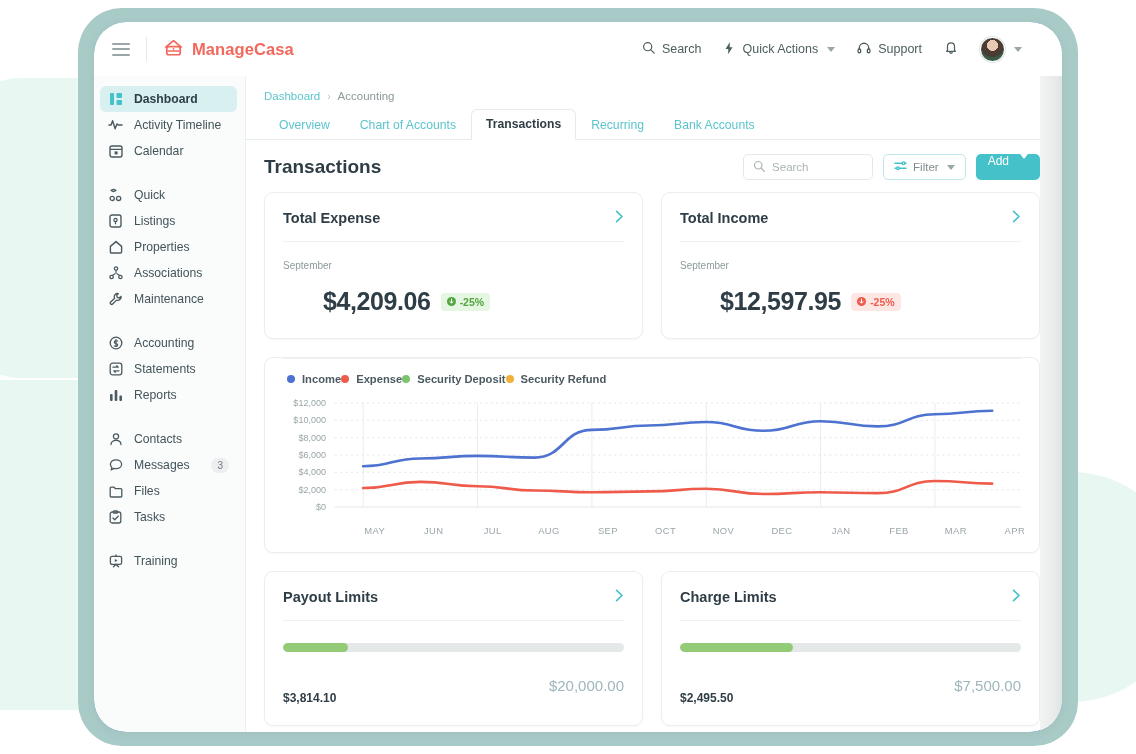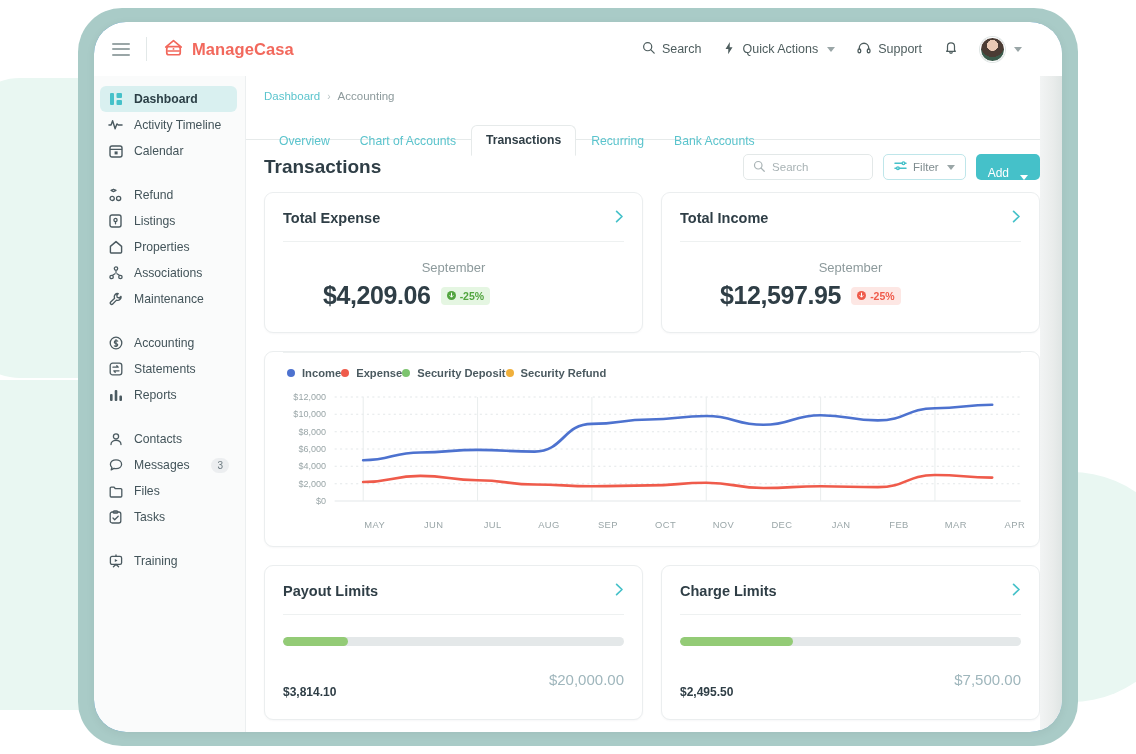--- a/index.html
+++ b/index.html
@@ -102,21 +102,21 @@
   
   .content{ flex:1; min-width:0; background:#ffffff; display:flex; flex-direction:column;}
   .breadcrumb{ font-size:11.5px; padding:14px 0 8px 18px; color:#8d9a9c; display:flex; align-items:center; gap:7px;}
   .breadcrumb .bc-link{ color:#5bc4cd; cursor:pointer;}
   .breadcrumb .bc-sep{ color:#b9c4c5; font-size:10px;}
 
   .tabs{ display:flex; align-items:flex-end; padding-left:18px; border-bottom:1px solid #e6eaea; height:30px;}
   .tab{
     font-size:12.2px; color:#5bc4cd; cursor:pointer;
     padding:7px 14px 8px; border-radius:6px 6px 0 0; line-height:14px;
-    border:1px solid transparent; border-bottom:none; position:relative; top:17px;
+    border:1px solid transparent; border-bottom:none; position:relative; top:1px;
   }
   .tab.active{
     color:#2f3e46; font-weight:700; background:#ffffff;
     border-color:#e6eaea; border-bottom:1px solid #ffffff;
   }
 
   .scroll-area{ flex:1; overflow:hidden; padding:0 22px 0 18px; position:relative;}
 
   .page-head{ display:flex; align-items:center; padding:14px 0 12px;}
   .page-title{ font-size:19px; font-weight:700; color:#2f3e46;}
@@ -126,39 +126,39 @@
     display:flex; align-items:center; gap:7px; padding:0 9px; background:#fff;
   }
   .search-box .ph{ font-size:11.5px; color:#a9b3b5;}
   .btn-filter{
     height:26px; border:1px solid #bfe6ea; border-radius:5px; background:#fff;
     display:flex; align-items:center; gap:6px; padding:0 10px;
     font-size:11.5px; color:#7f8c8f; cursor:pointer;
   }
   .btn-add{
     height:26px; background:#45c1c9; border-radius:5px; color:#fff;
-    display:flex; align-items:flex-end; gap:9px; padding:0 12px;
+    display:flex; align-items:flex-start; gap:9px; padding:0 12px;
     font-size:12px; cursor:pointer; min-width:62px; justify-content:center;
   }
   .btn-add .caret{ border-top-color:#fff; }
 
   
   .row2{ display:flex; gap:18px; }
   .card{
     background:#fff; border:1px solid #ebeeef; border-radius:9px;
     box-shadow:0 1px 2px rgba(40,60,70,.04);
   }
   .card-head{
     display:flex; align-items:center; padding:16px 18px 14px;
   }
   .card-title{ font-size:14.5px; font-weight:700; color:#2f3e46;}
   .chev{ margin-left:auto; cursor:pointer; }
   .card-rule{ height:1px; background:#eef1f1; margin:0 18px;}
   .stat-body{ padding:18px 18px 22px; }
-  .stat-period{ font-size:13px; color:#8d9a9c; margin-bottom:6px;text-align:center;}
+  .stat-period{ font-size:10px; color:#8d9a9c; margin-bottom:16px;}
   .stat-line{ display:flex; align-items:center; gap:10px;}
   .stat-amount{ font-size:25px; font-weight:700; color:#2f3e46; letter-spacing:-.4px;margin-left:40px;}
   .pill{
     display:flex; align-items:center; gap:4px;
     font-size:10.5px; font-weight:700; border-radius:4px; padding:3px 6px;
   }
   .pill.green{ background:#e5f6e2; color:#52a53f;}
   .pill.red{ background:#fde7e4; color:#ef5b4b;}
 
   
@@ -294,21 +294,21 @@
       <div class="nav-gap"></div>
 
       <div class="nav-item">
         <span class="nav-ico">
           <svg width="14" height="14" viewBox="0 0 14 14" fill="none">
                 <path d="M4.5 1.2 7 2.4 4.5 3.6 2 2.4z" stroke="#4b5a60" stroke-width="1.2" stroke-linejoin="round"></path>
                 <circle cx="3.2" cy="10.4" r="2.1" stroke="#4b5a60" stroke-width="1.3"></circle>
                 <circle cx="9.6" cy="10.4" r="2.1" stroke="#4b5a60" stroke-width="1.3"></circle>
               </svg>
         </span>
-        <span>Refund</span>
+        <span>Quick</span>
       </div>
 
       <div class="nav-item">
         <span class="nav-ico">
           <svg width="13" height="14" viewBox="0 0 13 14" fill="none">
                 <rect x="1" y="1" width="11" height="12" rx="2" stroke="#4b5a60" stroke-width="1.4"></rect>
                 <circle cx="6.5" cy="6" r="1.6" stroke="#4b5a60" stroke-width="1.3"></circle>
                 <path d="M6.5 7.8v2" stroke="#4b5a60" stroke-width="1.3" stroke-linecap="round"></path>
               </svg>
         </span>

